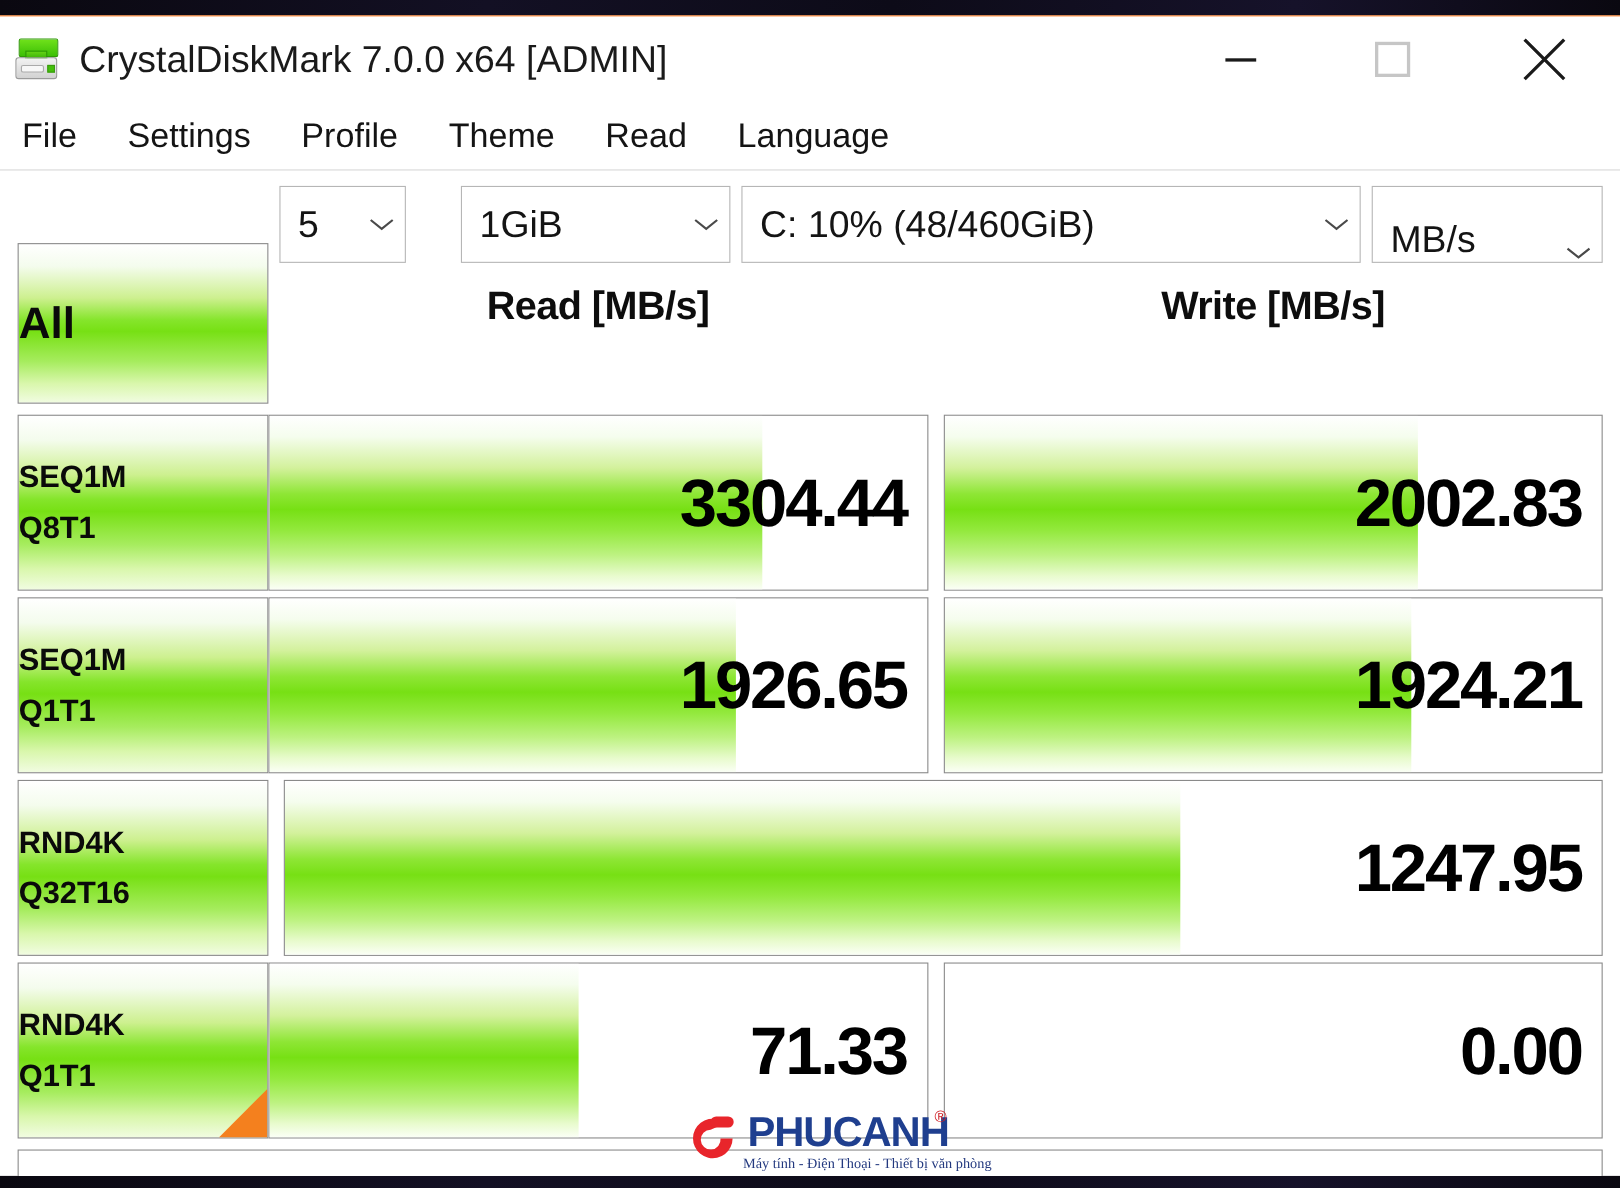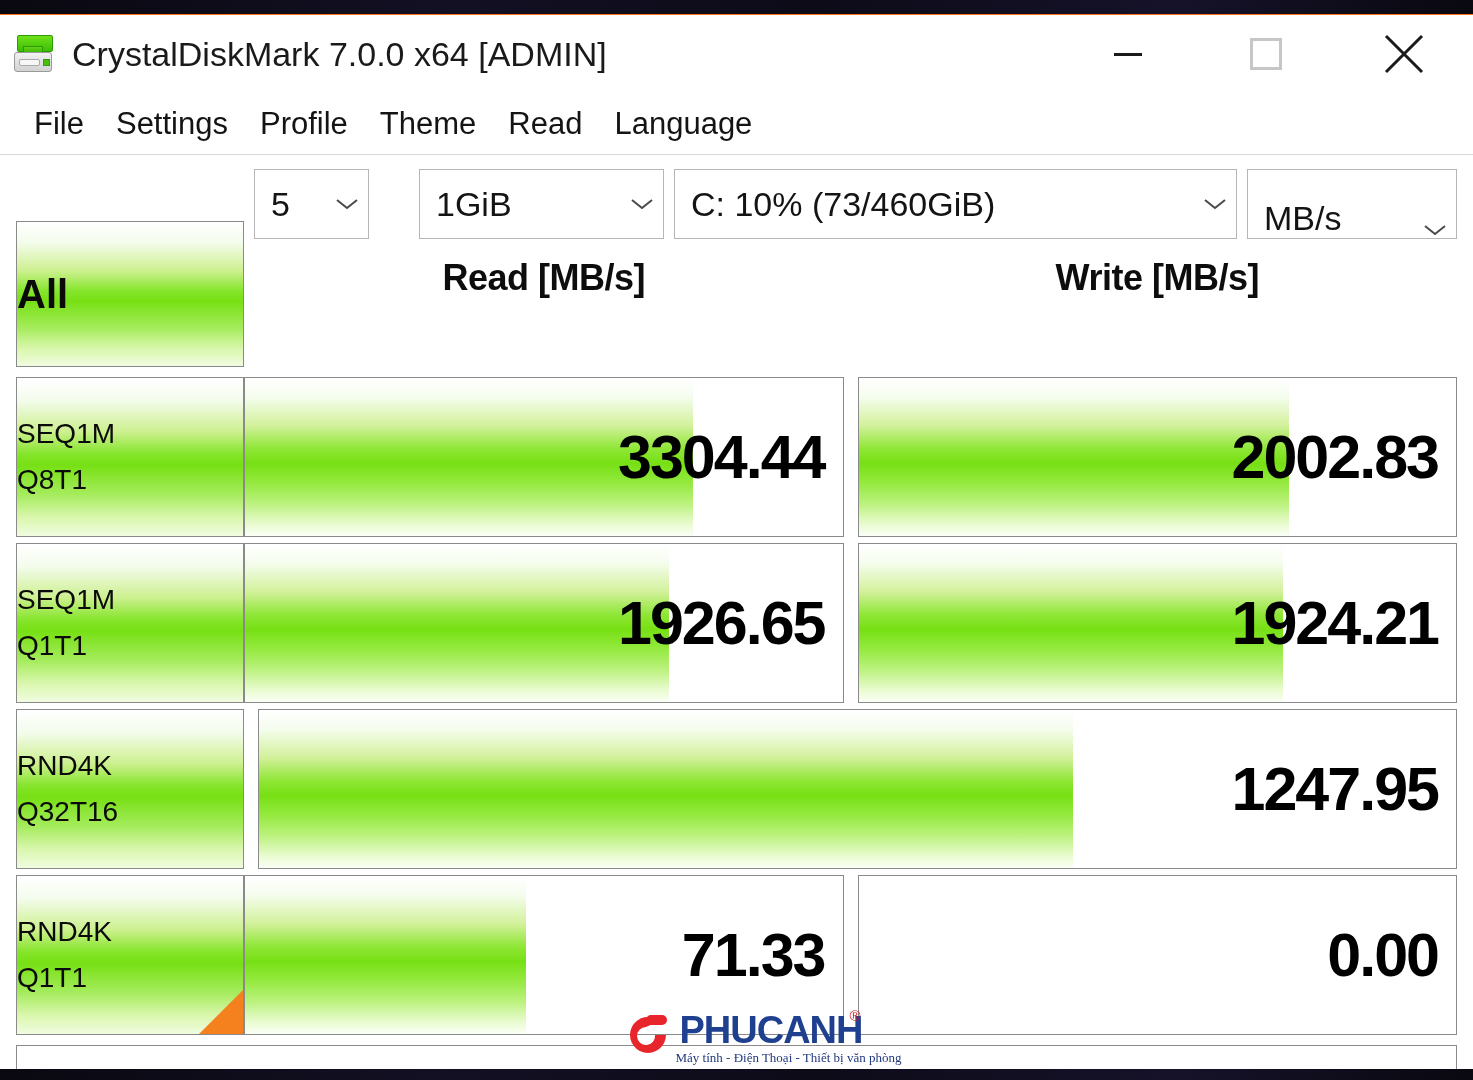--- a/index.html
+++ b/index.html
@@ -108,22 +108,22 @@
     justify-content: center;
     background: transparent;
   }
   .win-btn svg { display: block; }
 
   
   #menubar {
     height: 62px;
     display: flex;
     align-items: center;
-    padding-left: 18px;
-    gap: 0;
+    padding-left: 4px;
+    gap: 14px;
     border-bottom: 1px solid #d8d8d8;
     background: #ffffff;
   }
   .menu-item {
     font-size: 31px;
     color: #141414;
     padding: 2px 16px;
     white-space: nowrap;
   }
 
@@ -218,21 +218,21 @@
   }
 
   .row-label {
     width: 228px;
     flex: 0 0 228px;
     gap: 18px;
   }
   .row-label .lbl-top,
   .row-label .lbl-bot {
     font-size: 28px;
-    font-weight: normal;
+    font-weight: bold;
     color: #0a0a0a;
     line-height: 1;
   }
   .orange-corner {
     position: absolute;
     right: 0;
     bottom: 0;
     width: 0;
     height: 0;
     border-left: 44px solid transparent;
@@ -392,21 +392,21 @@
       <div class="combo" id="combo-size">
         <span class="cval">1GiB</span>
         <span class="chev">
           <svg width="26" height="16" viewBox="0 0 26 16">
               <path d="M3 4 L13 12 L23 4" fill="none" stroke="#4a4a4a" stroke-width="2"></path>
             </svg>
         </span>
       </div>
 
       <div class="combo" id="combo-drive">
-        <span class="cval">C: 10% (73/460GiB)</span>
+        <span class="cval">C: 10% (48/460GiB)</span>
         <span class="chev">
           <svg width="26" height="16" viewBox="0 0 26 16">
               <path d="M3 4 L13 12 L23 4" fill="none" stroke="#4a4a4a" stroke-width="2"></path>
             </svg>
         </span>
       </div>
 
       <div class="combo" id="combo-unit">
         <span class="cval">MB/s</span>
         <span class="chev">

